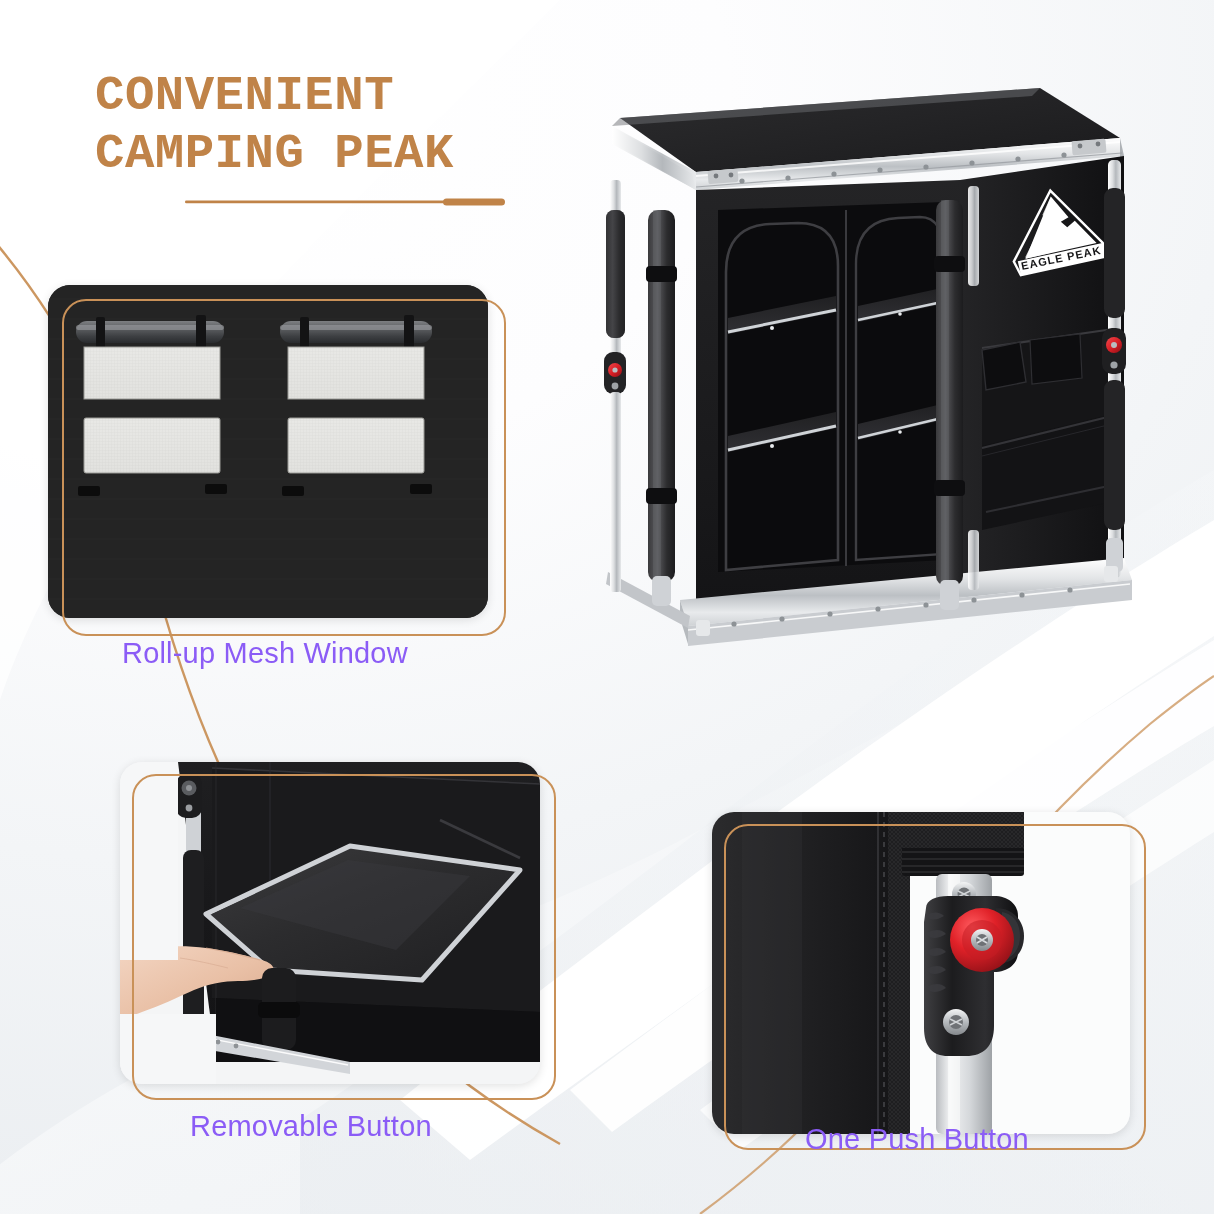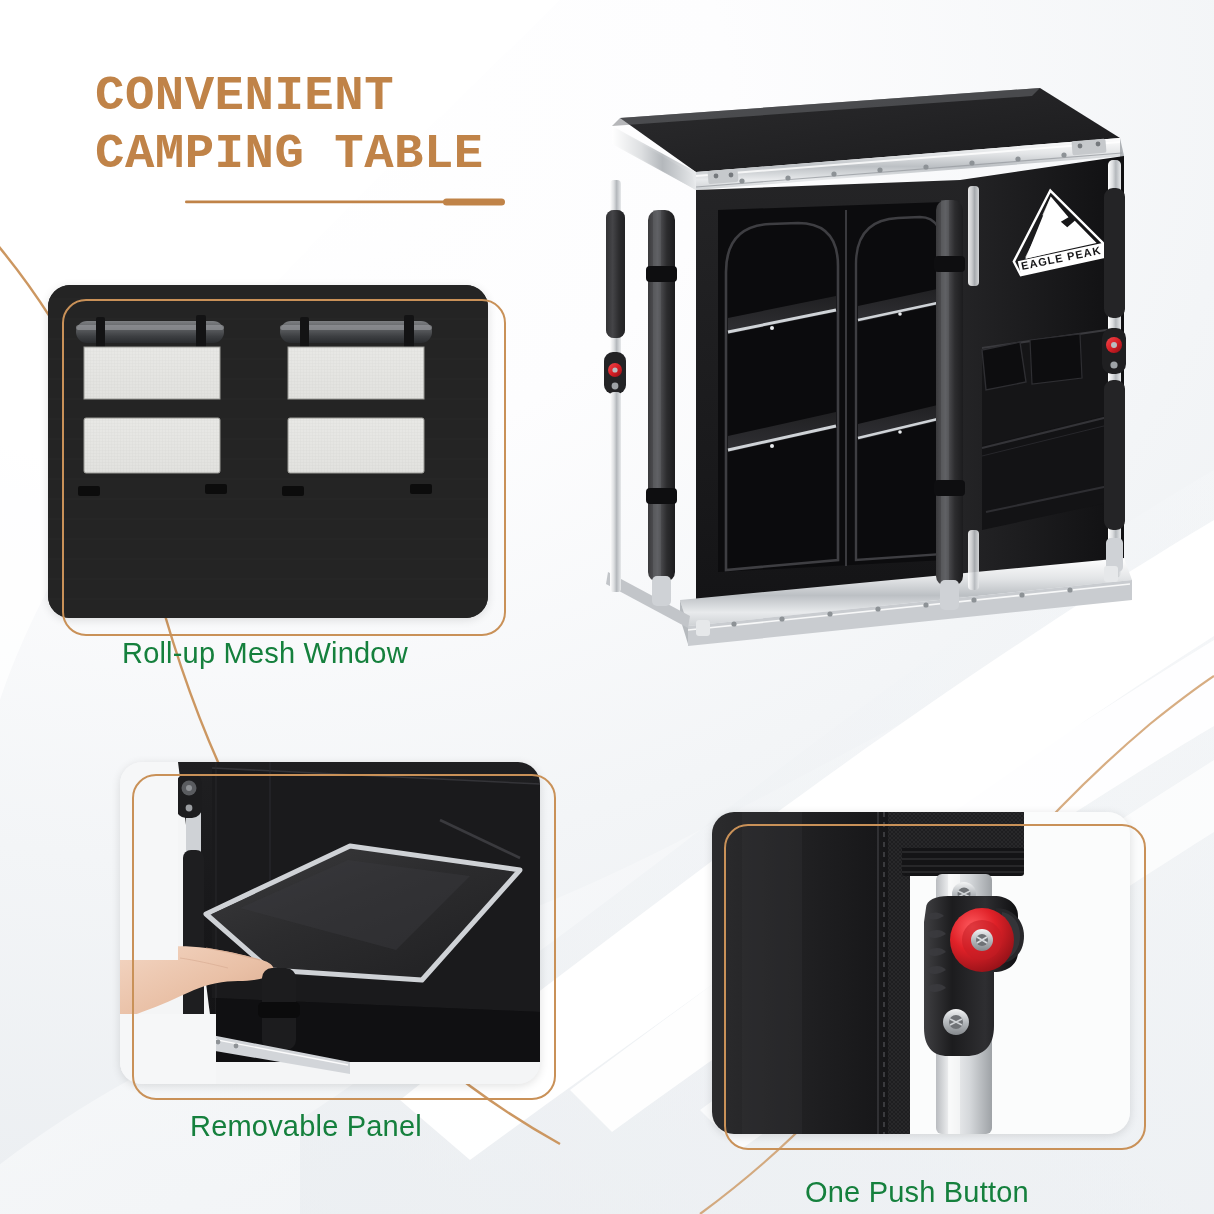--- a/index.html
+++ b/index.html
@@ -25,42 +25,42 @@
     font-family:Liberation Mono, monospace;
   }
   .title .ln2{display:block;}
   .rule{position:absolute;left:185px;top:196px;width:320px;height:12px;}
 
   
   .panel{position:absolute;border-radius:22px;overflow:hidden;
     background:#1c1c1c;}
   .panel-frame{position:absolute;border:2px solid #c99158;border-radius:24px;
     pointer-events:none;}
-  .cap{position:absolute;color:#15803d;font-size:29px;font-weight:400;
+  .cap{position:absolute;color:#8b5cf6;font-size:29px;font-weight:400;
     letter-spacing:.2px;white-space:nowrap;
     font-family:"Liberation Sans", sans-serif;}
 
   
   #panelA{left:48px;top:285px;width:440px;height:333px;
     background:#232323;
     box-shadow:0 2px 10px rgba(0,0,0,.12);}
   #frameA{left:62px;top:299px;width:440px;height:333px;}
   #capA{left:122px;top:637px;}
 
   
   #panelB{left:120px;top:762px;width:420px;height:322px;background:#f3f4f6;
     box-shadow:0 2px 10px rgba(0,0,0,.12);}
   #frameB{left:132px;top:774px;width:420px;height:322px;}
   #capB{left:190px;top:1110px;}
 
   
   #panelC{left:712px;top:812px;width:418px;height:322px;background:#f3f4f6;
     box-shadow:0 2px 10px rgba(0,0,0,.12);}
   #frameC{left:724px;top:824px;width:418px;height:322px;}
-  #capC{left:805px;top:1176px;}
+  #capC{left:805px;top:1123px;}
 
   .psvg{position:absolute;inset:0;display:block;}
 
   
   #hero{position:absolute;left:520px;top:60px;width:660px;height:660px;}
   #hero svg{display:block;width:100%;height:100%;}
 </style>
 </head>
 <body>
 
@@ -101,21 +101,21 @@
     <path d="M-10,236 C 70,330 118,430 150,560 C 188,712 244,840 330,952
              C 386,1024 470,1094 560,1144" fill="none" stroke="#c99158" stroke-width="2.4" opacity=".95"></path>
 
     <path d="M700,1214 C 800,1140 860,1070 906,1000 C 980,888 1060,800 1150,724
              C 1180,700 1205,682 1214,676" fill="none" stroke="#c99158" stroke-width="2.2" opacity=".75"></path>
   </svg>
 
   <div class="title">
     <h1>
       <span>CONVENIENT</span>
-      <span class="ln2">CAMPING TABLE</span>
+      <span class="ln2">CAMPING PEAK</span>
     </h1>
   </div>
   <svg class="rule" viewBox="0 0 320 12">
     <rect x="0" y="4.6" width="268" height="2.6" rx="1.3" fill="#c08348"></rect>
     <rect x="258" y="2.4" width="62" height="7.2" rx="3.6" fill="#c08348"></rect>
   </svg>
 
   <div id="hero">
     <svg viewBox="0 0 660 660">
       <defs>
@@ -434,21 +434,21 @@
       <path d="M66,272 L228,303" stroke="#ffffff" stroke-width="1.4" fill="none" opacity=".9"></path>
       <circle cx="98" cy="280" r="2.4" fill="#8e9296"></circle>
       <circle cx="116" cy="284" r="2.4" fill="#8e9296"></circle>
 
       <path d="M0,0 L58,0 L96,300 L0,300 Z" fill="#fafbfc" opacity="0"></path>
       <rect x="0" y="0" width="58" height="198" fill="#f6f7f8"></rect>
       <rect x="0" y="252" width="96" height="70" fill="#f6f7f8"></rect>
     </svg>
   </div>
   <div class="panel-frame" id="frameB"></div>
-  <div class="cap" id="capB">Removable Panel</div>
+  <div class="cap" id="capB">Removable Button</div>
 
   <div class="panel" id="panelC">
     <svg class="psvg" viewBox="0 0 418 322" preserveAspectRatio="none">
       <defs>
         <linearGradient id="fabC" x1="0" y1="0" x2="1" y2="0">
           <stop offset="0" stop-color="#2b2b2d"></stop>
           <stop offset=".55" stop-color="#1e1e20"></stop>
           <stop offset="1" stop-color="#141416"></stop>
         </linearGradient>
         <linearGradient id="tubeC" x1="0" y1="0" x2="1" y2="0">

